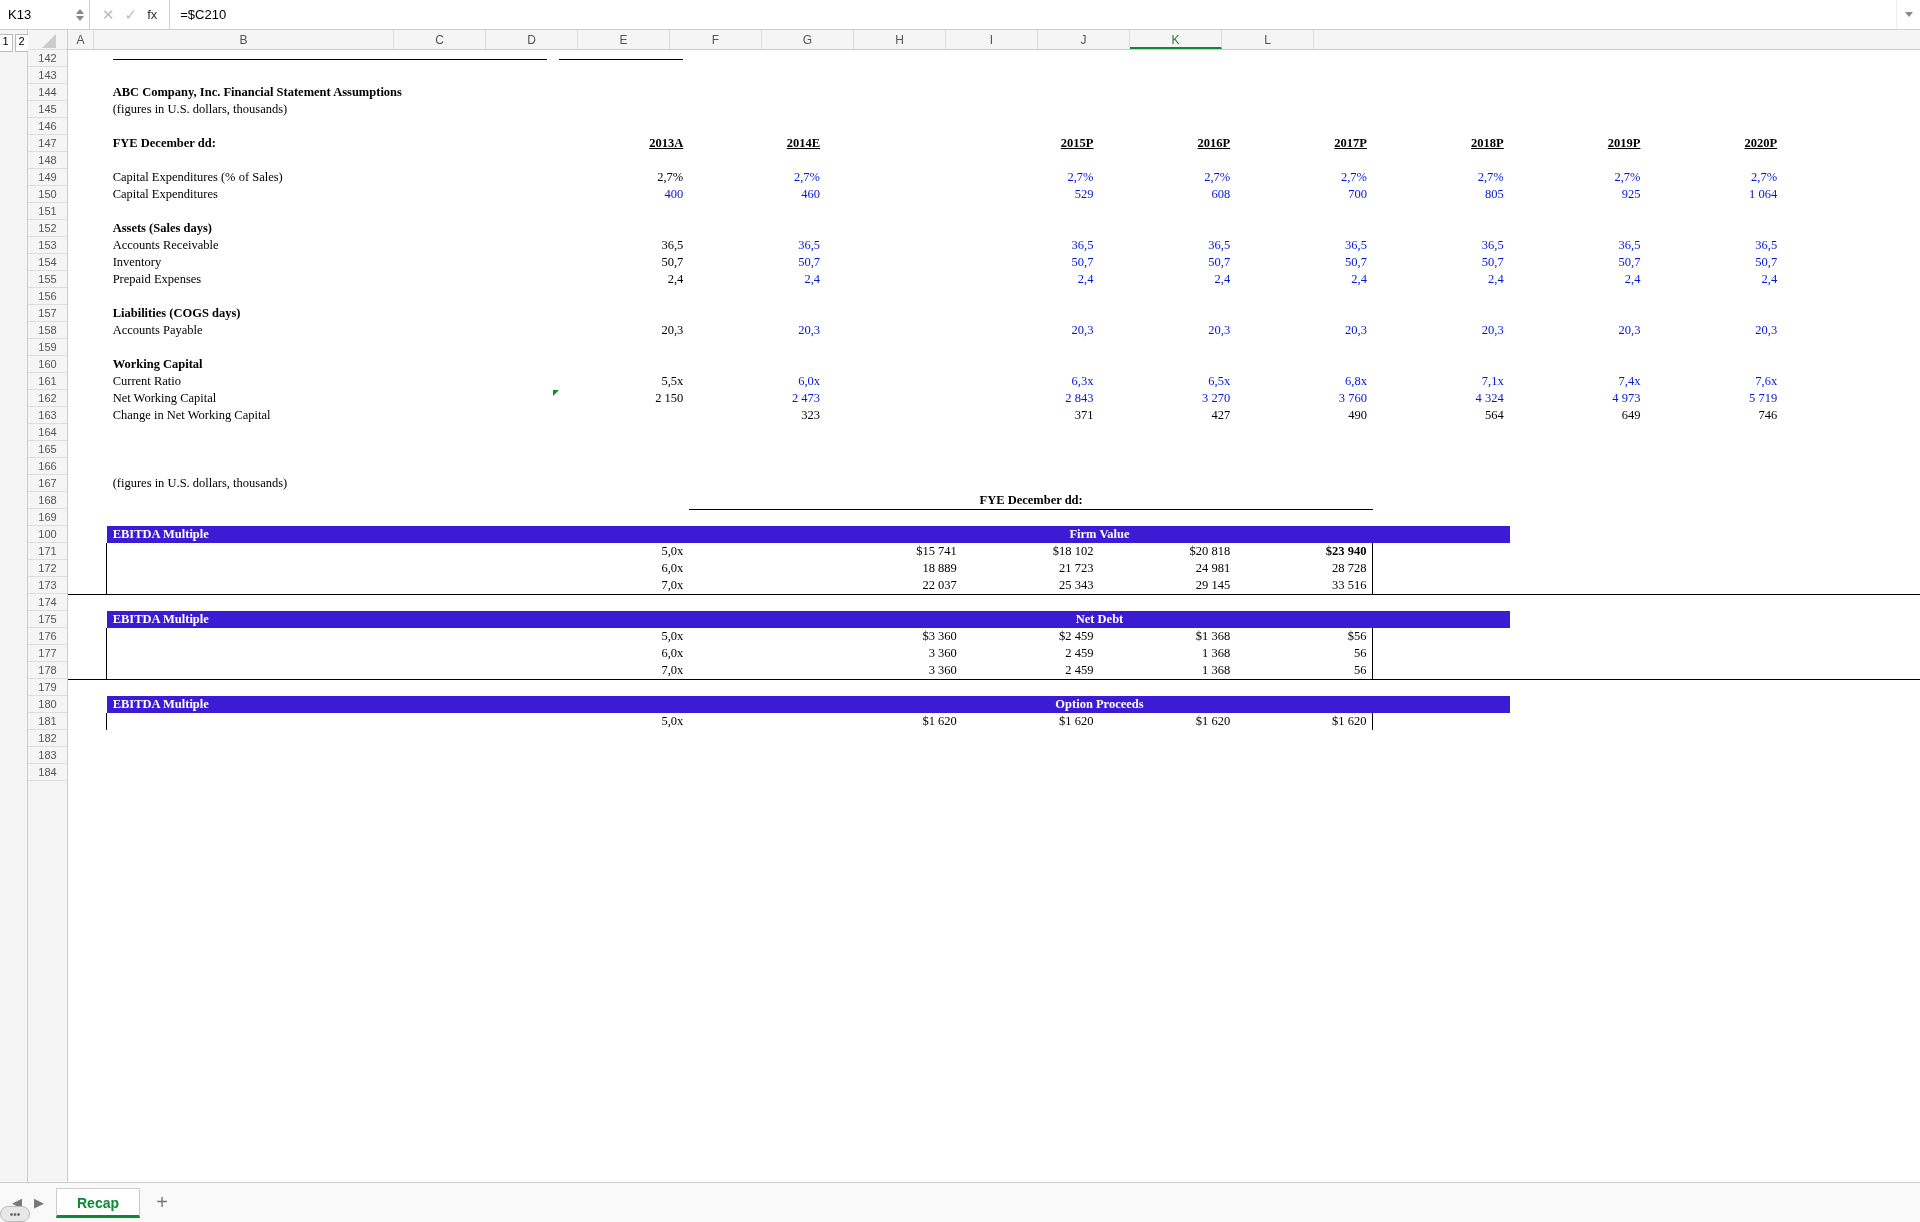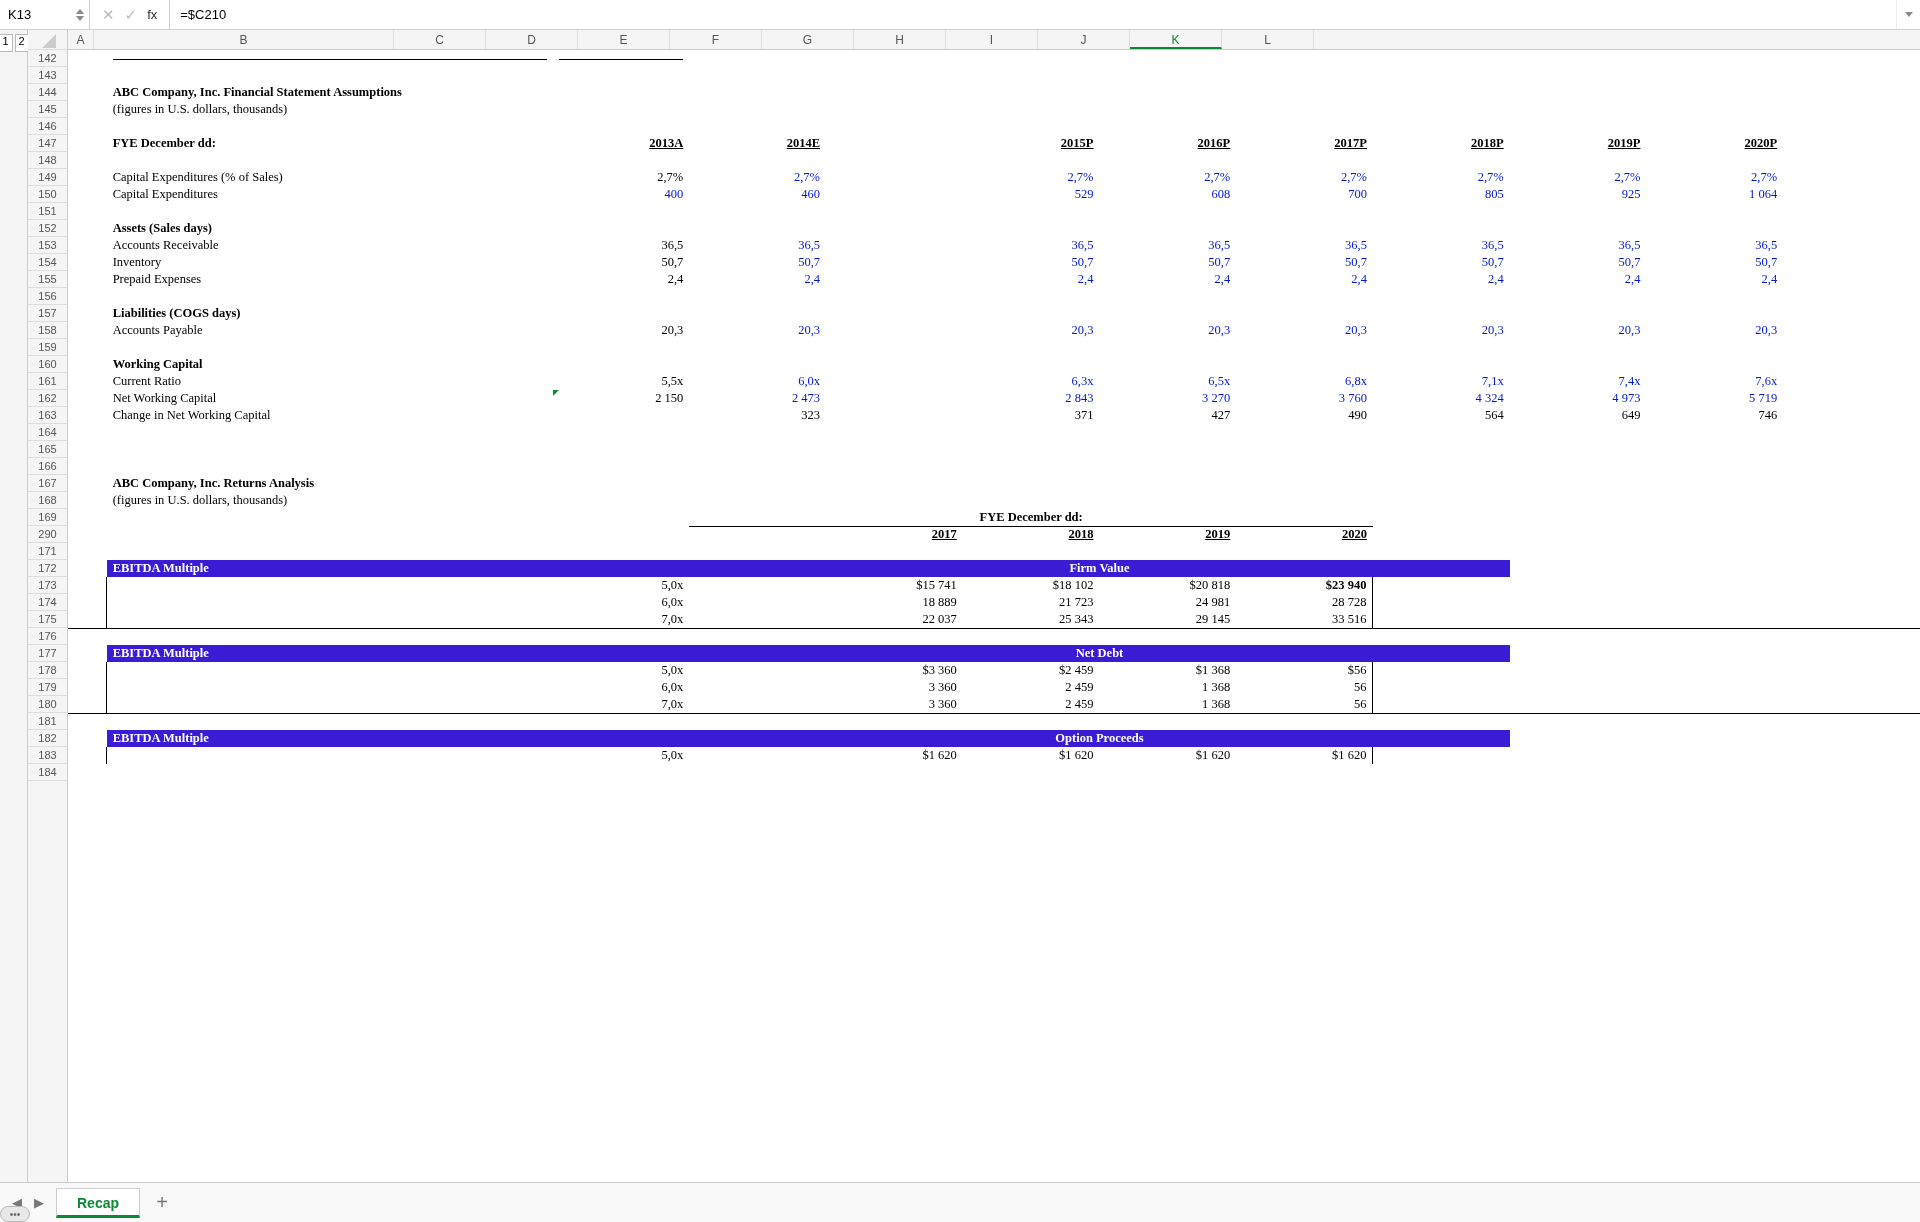--- a/index.html
+++ b/index.html
@@ -237,21 +237,21 @@
         <div class="row-head">160</div>
         <div class="row-head">161</div>
         <div class="row-head">162</div>
         <div class="row-head">163</div>
         <div class="row-head">164</div>
         <div class="row-head">165</div>
         <div class="row-head">166</div>
         <div class="row-head">167</div>
         <div class="row-head">168</div>
         <div class="row-head">169</div>
-        <div class="row-head">290</div>
+        <div class="row-head">100</div>
         <div class="row-head">171</div>
         <div class="row-head">172</div>
         <div class="row-head">173</div>
         <div class="row-head">174</div>
         <div class="row-head">175</div>
         <div class="row-head">176</div>
         <div class="row-head">177</div>
         <div class="row-head">178</div>
         <div class="row-head">179</div>
         <div class="row-head">180</div>
@@ -644,34 +644,20 @@
               <td></td>
               <td></td>
               <td></td>
               <td></td>
               <td></td>
               <td></td>
               <td></td>
             </tr>
             <tr>
               <td></td>
-              <td class="times bold">ABC Company, Inc. Returns Analysis</td>
-              <td></td>
-              <td></td>
-              <td></td>
-              <td></td>
-              <td></td>
-              <td></td>
-              <td></td>
-              <td></td>
-              <td></td>
-              <td></td>
-            </tr>
-            <tr>
-              <td></td>
               <td class="times">(figures in U.S. dollars, thousands)</td>
               <td></td>
               <td></td>
               <td></td>
               <td></td>
               <td></td>
               <td></td>
               <td></td>
               <td></td>
               <td></td>
@@ -679,34 +665,20 @@
             </tr>
             <tr class="fyehdr">
               <td style="border-bottom: none;"></td>
               <td style="border-bottom: none;"></td>
               <td style="border-bottom: none;"></td>
               <td class="times bold" colspan="5" style="border-bottom: 1px solid rgb(0, 0, 0); text-align: center;">FYE  December dd:</td>
               <td style="border-bottom: none;"></td>
               <td style="border-bottom: none;"></td>
               <td style="border-bottom: none;"></td>
               <td style="border-bottom: none;"></td>
-            </tr>
-            <tr>
-              <td></td>
-              <td></td>
-              <td></td>
-              <td></td>
-              <td class="times bold u ra">2017</td>
-              <td class="times bold u ra">2018</td>
-              <td class="times bold u ra">2019</td>
-              <td class="times bold u ra">2020</td>
-              <td></td>
-              <td></td>
-              <td></td>
-              <td></td>
             </tr>
             <tr>
               <td></td>
               <td></td>
               <td></td>
               <td></td>
               <td></td>
               <td></td>
               <td></td>
               <td></td>

